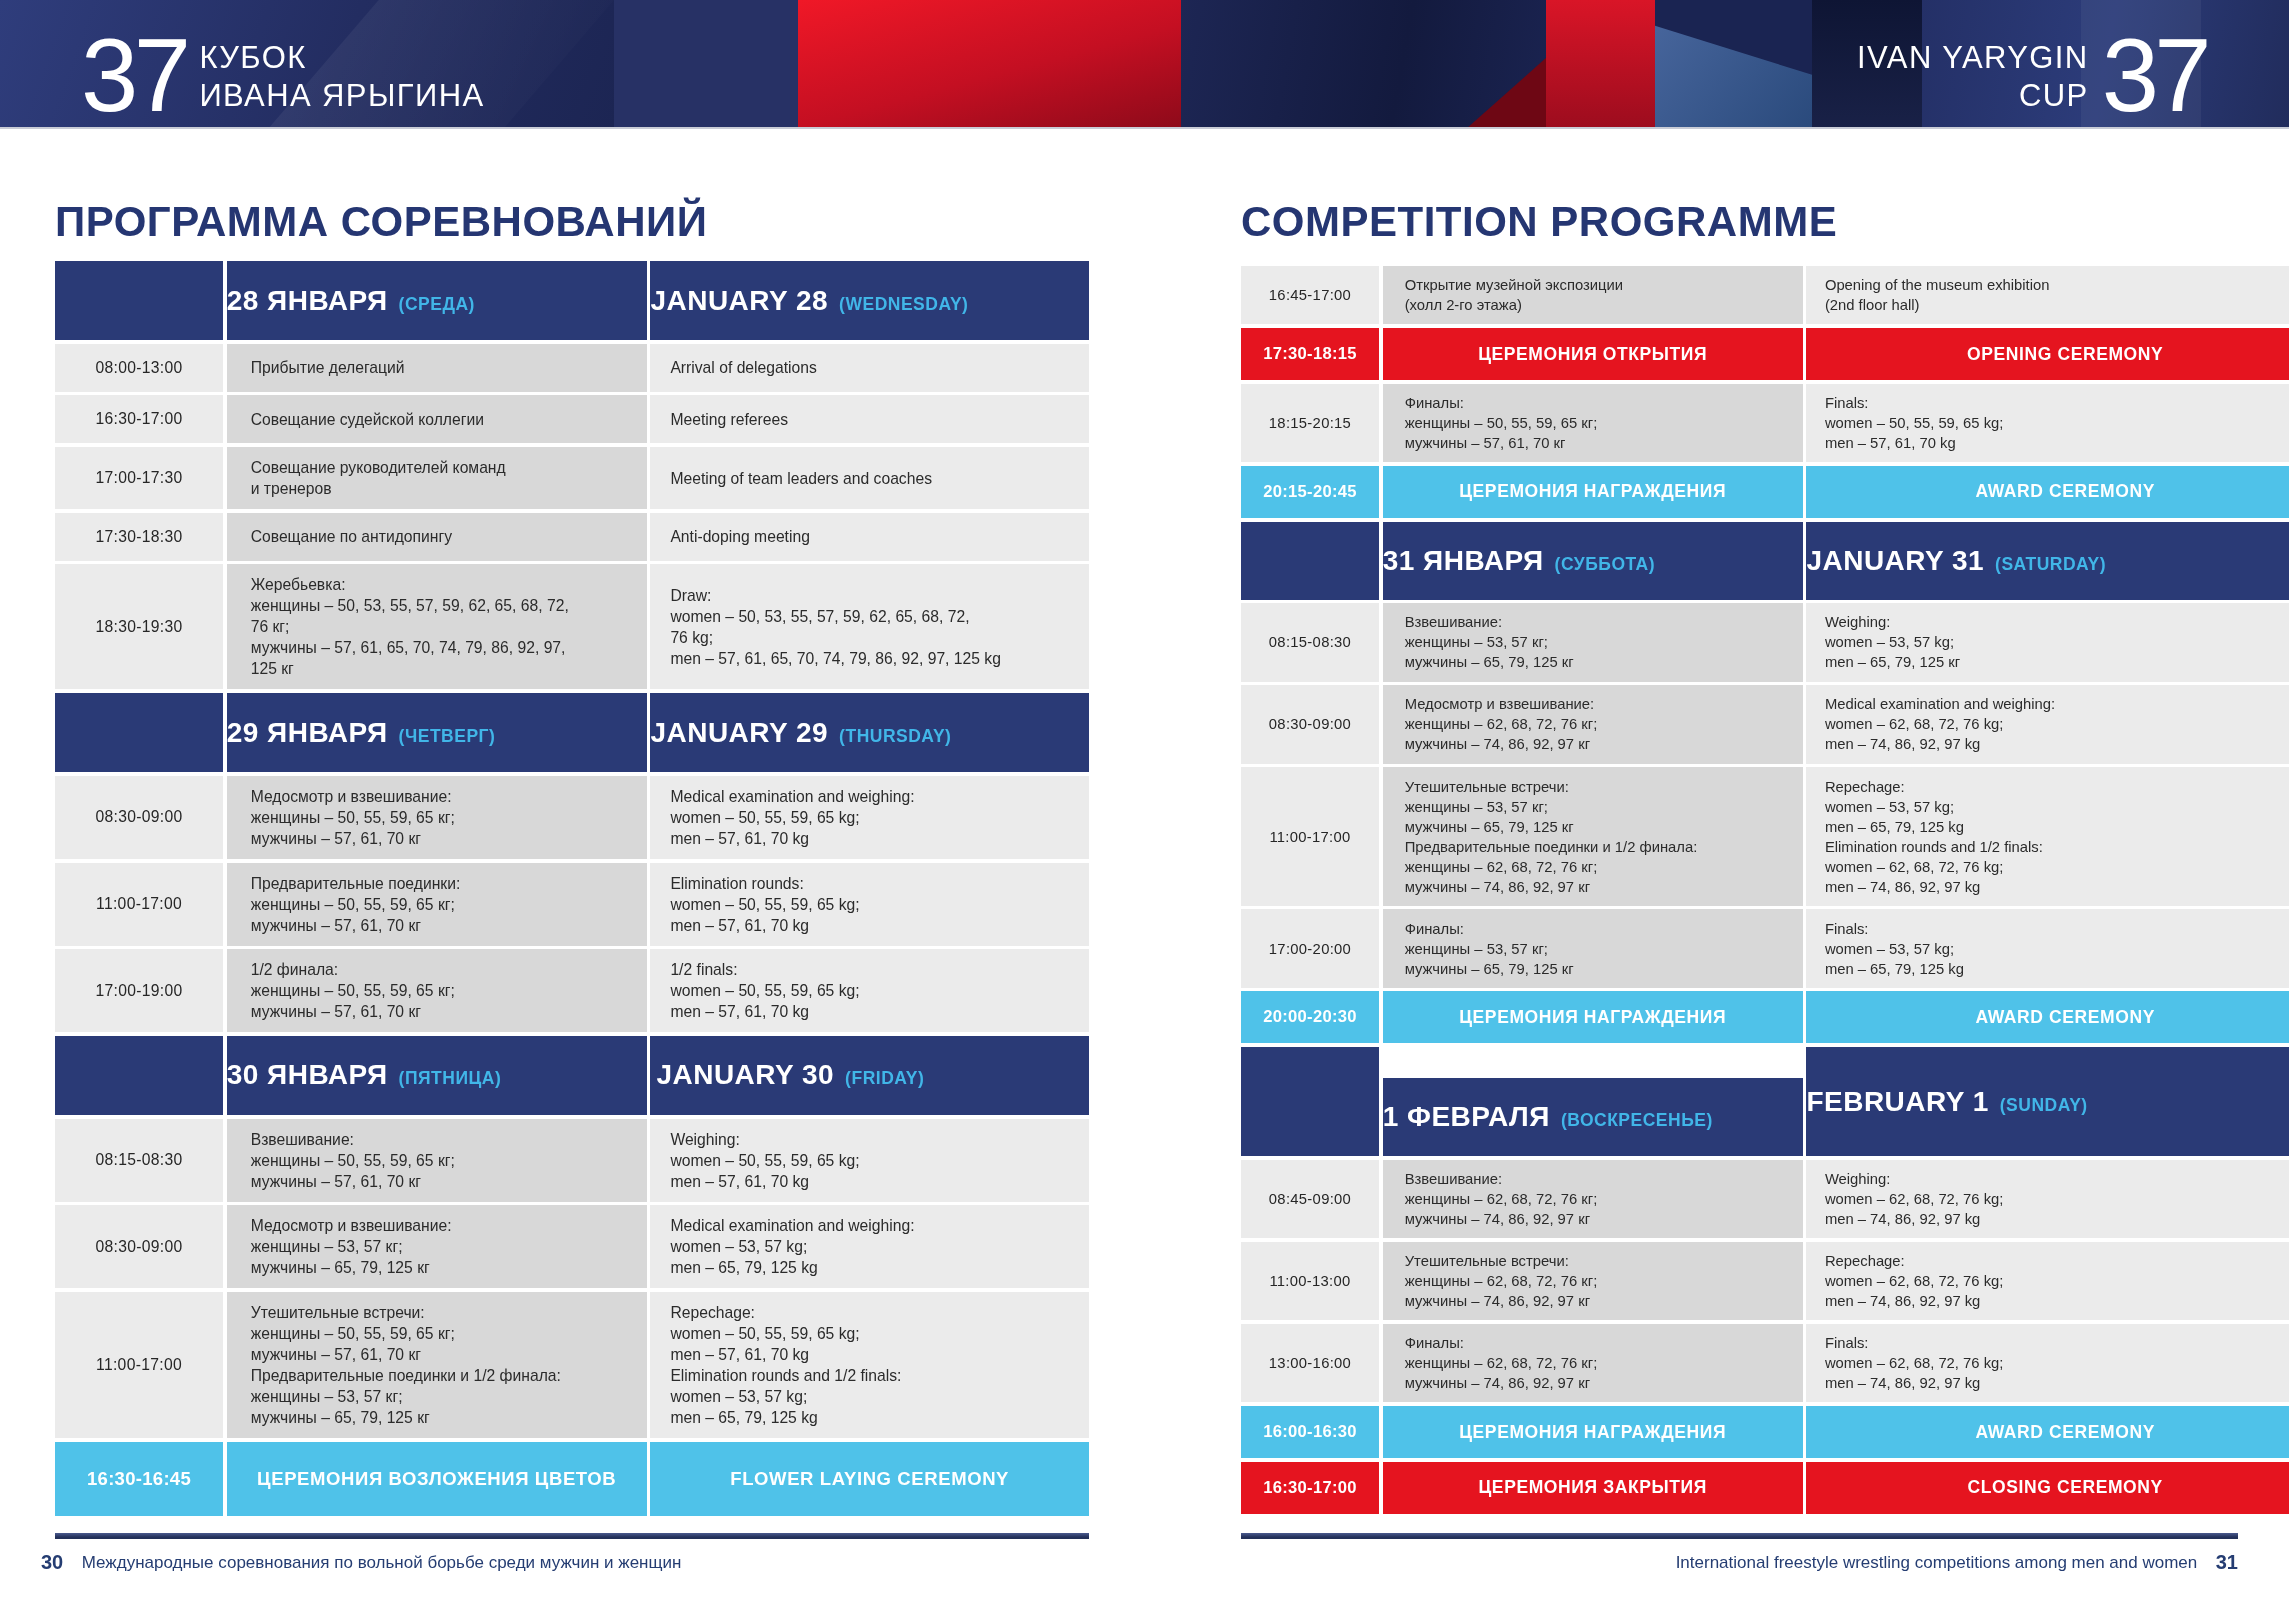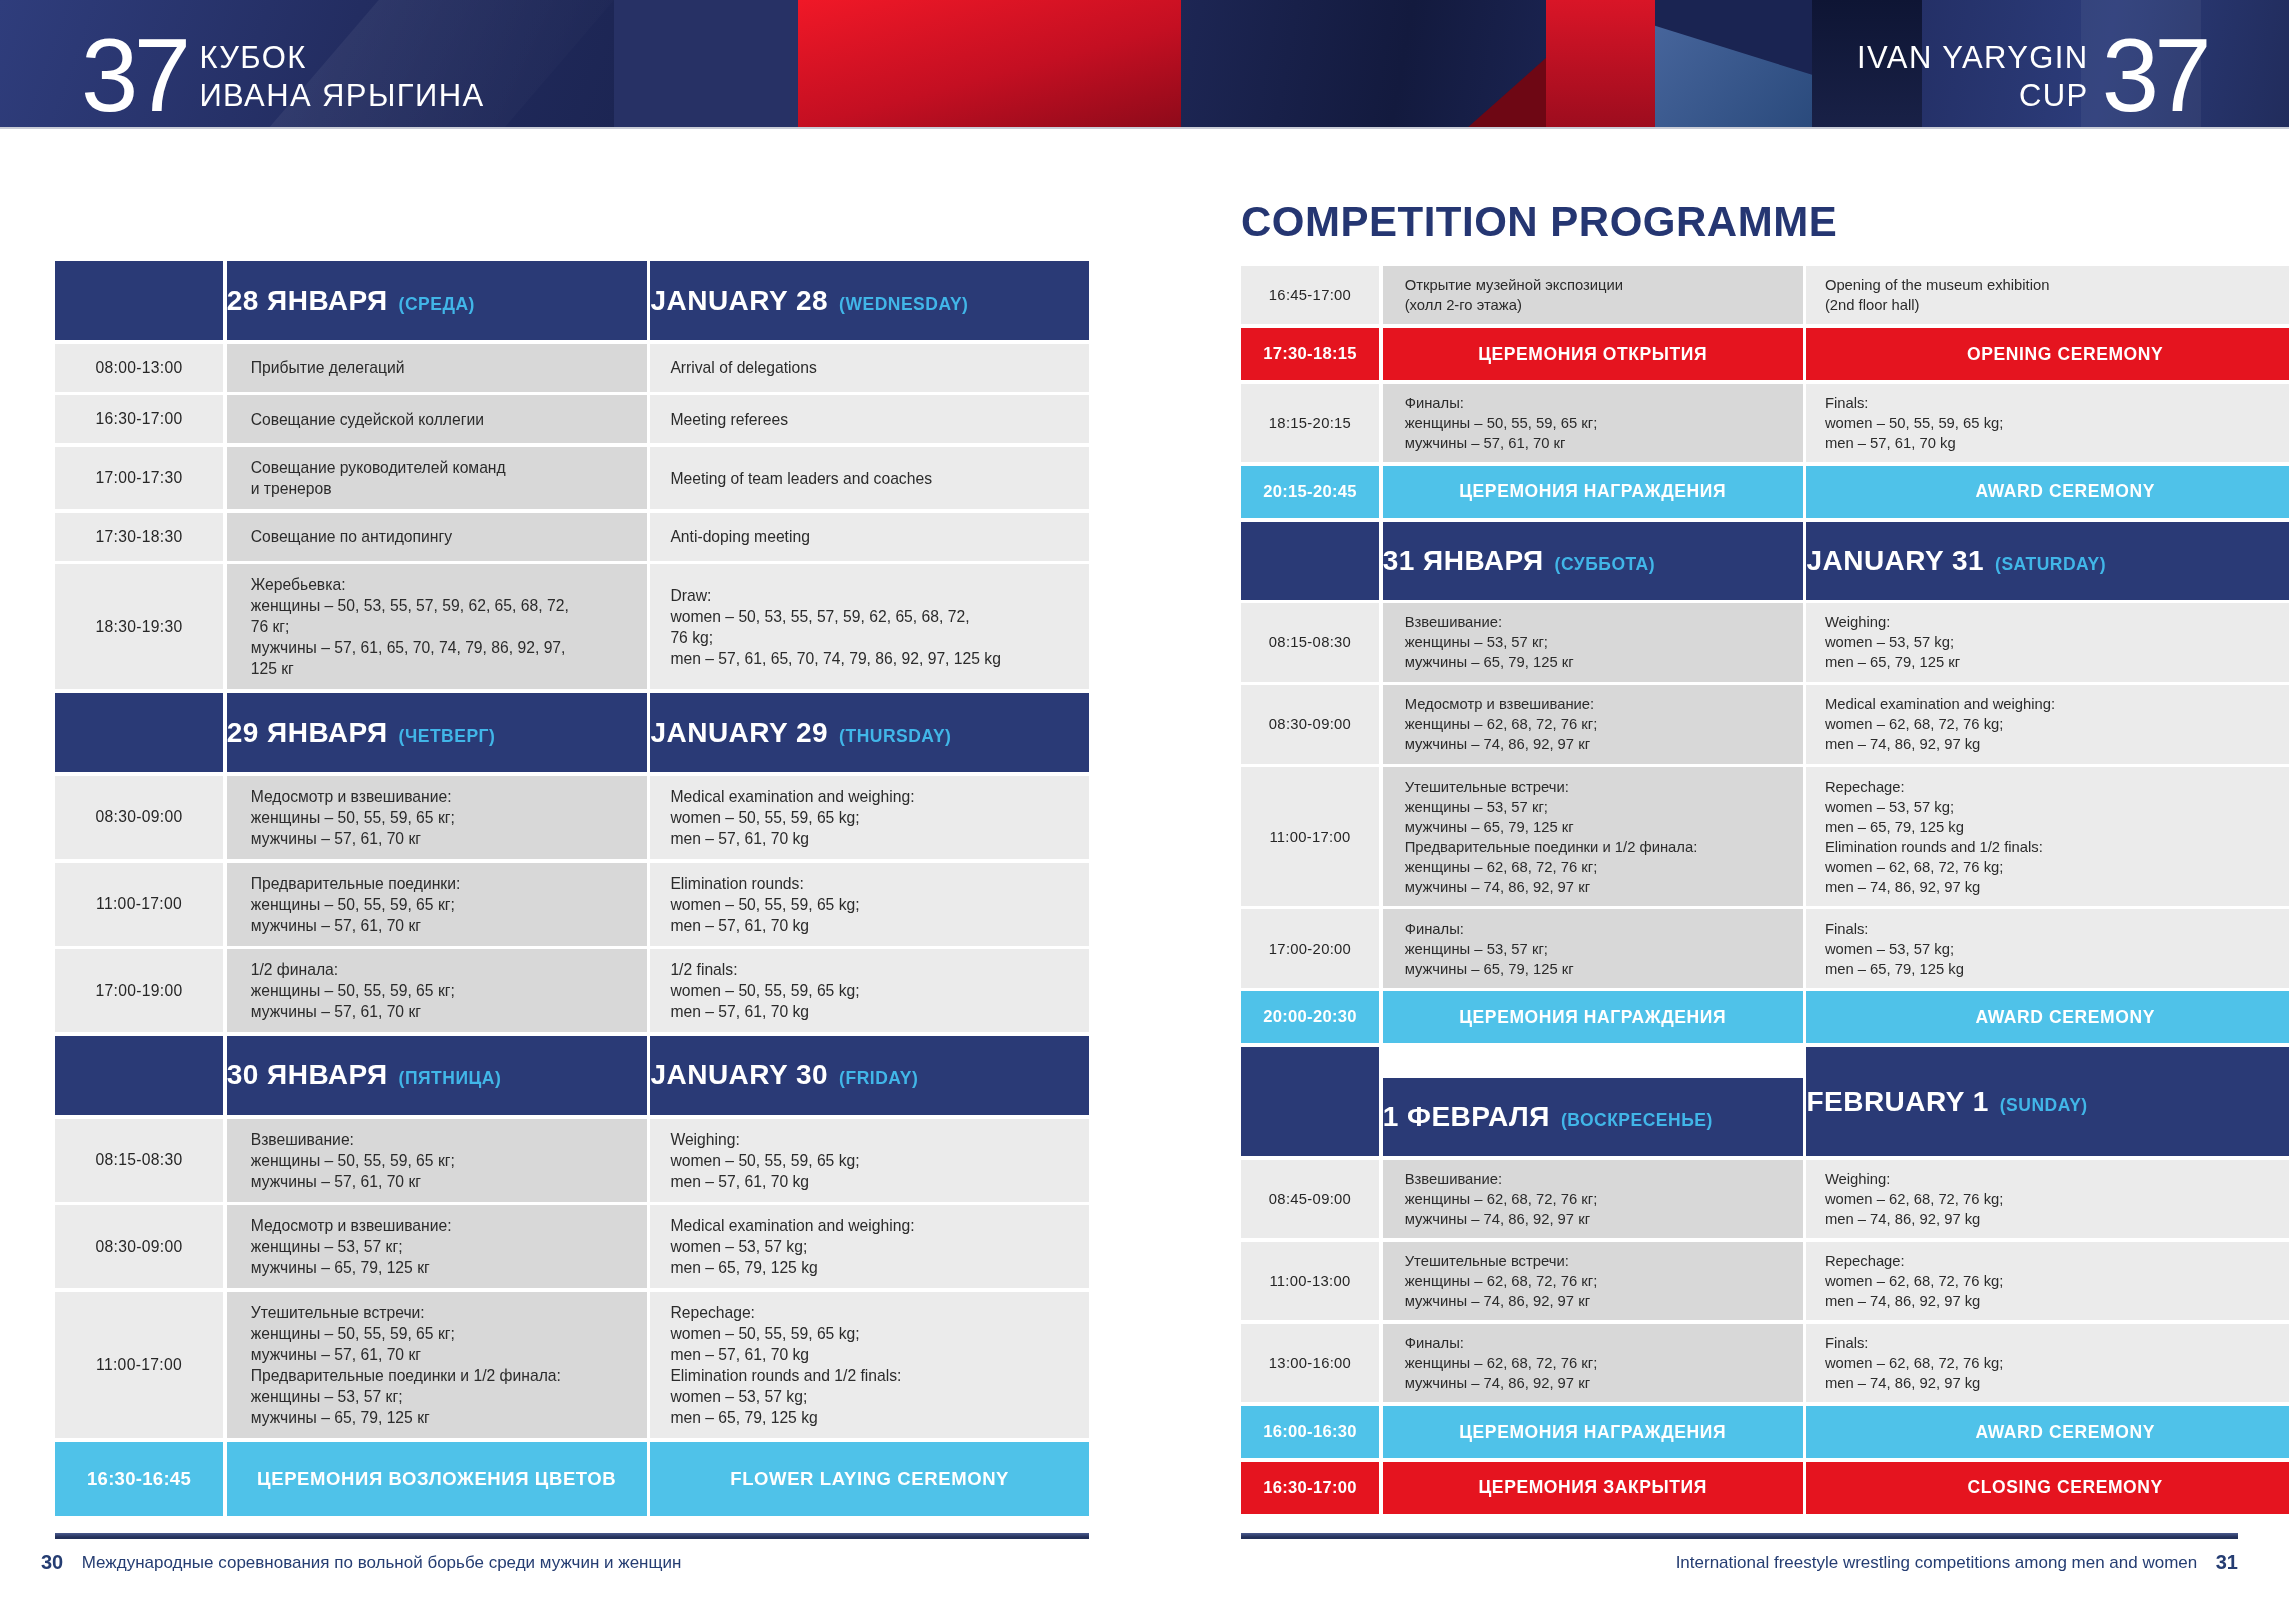--- a/index.html
+++ b/index.html
@@ -128,20 +128,21 @@
 
     <div class="logo" id="logo-right">
       <div class="words">
         <div>IVAN YARYGIN</div>
         <div>CUP</div>
       </div>
       <div class="num">37</div>
     </div>
   </div>
 
+  <div class="page-title" id="title-left">ПРОГРАММА СОРЕВНОВАНИЙ</div>
   <div class="page-title" id="title-right">COMPETITION PROGRAMME</div>
 
   <div class="table" id="table-left">
       <div class="row day">
         <div class="cell cell-time"></div>
         <div class="cell cell-ru" style="padding: 0px;">
           <div class="day-inner">
             <span class="day-date">28 ЯНВАРЯ</span>
             <span class="day-weekday">(СРЕДА)</span>
           </div>
@@ -277,21 +278,21 @@
         </div>
       </div>
       <div class="row day">
         <div class="cell cell-time"></div>
         <div class="cell cell-ru" style="padding: 0px;">
           <div class="day-inner">
             <span class="day-date">30 ЯНВАРЯ</span>
             <span class="day-weekday">(ПЯТНИЦА)</span>
           </div>
         </div>
-        <div class="cell cell-en" style="padding: 0px;">
+        <div class="cell cell-en" style="padding: 6px;">
           <div class="day-inner">
             <span class="day-date">JANUARY 30</span>
             <span class="day-weekday">(FRIDAY)</span>
           </div>
         </div>
       </div>
       <div class="row event">
         <div class="cell cell-time">
           <span class="time-txt">08:15-08:30</span>
         </div>

